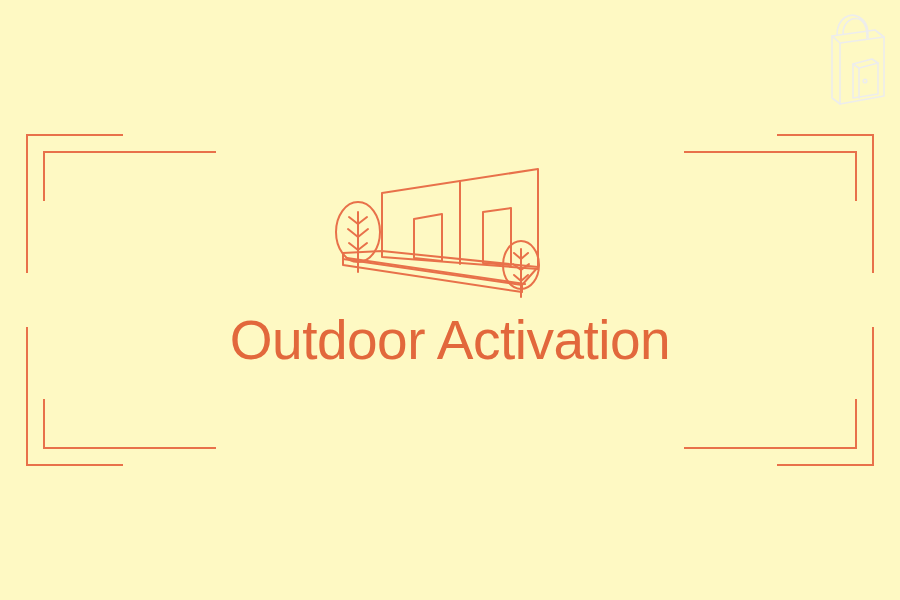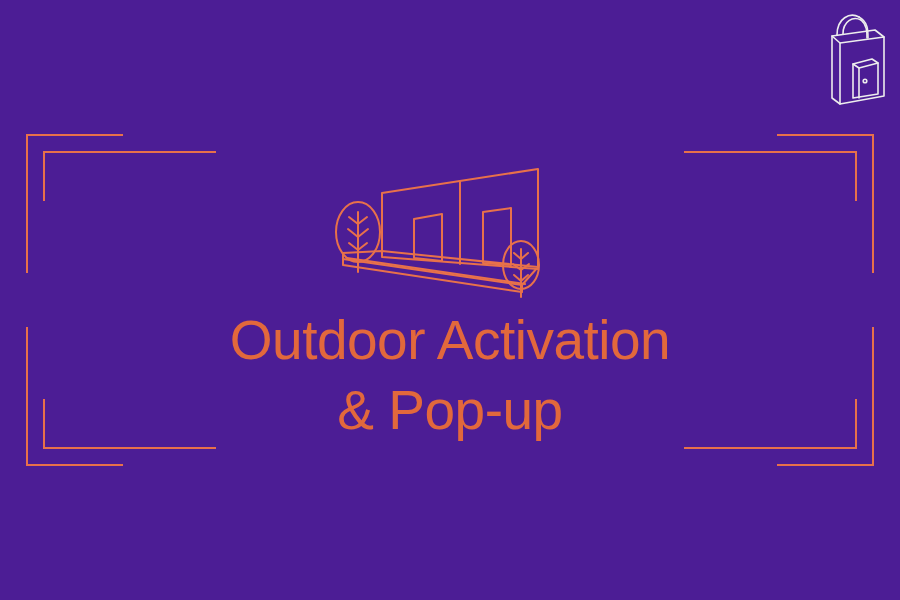--- a/index.html
+++ b/index.html
@@ -12,21 +12,21 @@
     height: 600px;
     background: #ffffff;
     font-family: "Liberation Sans", sans-serif;
     overflow: hidden;
   }
 
   #slide {
     position: relative;
     width: 900px;
     height: 600px;
-    background: #4c1d95;
+    background: #fef9c3;
     overflow: hidden;
   }
 
   
   .bag-watermark {
     position: absolute;
     top: 8px;
     right: 8px;
     width: 80px;
     height: 100px;
@@ -187,16 +187,15 @@
         <path d="M196 94 L196 142"></path>
         <path d="M196 104 L189 98 M196 104 L203 98"></path>
         <path d="M196 115 L188 109 M196 115 L204 109"></path>
         <path d="M196 126 L189 120 M196 126 L203 120"></path>
       </g>
     </svg>
   </div>
 
   <div class="title-block">
     <span class="title-line">Outdoor Activation</span>
-    <span class="title-line">&amp; Pop-up</span>
   </div>
 
 </div>
 
 </body></html>

